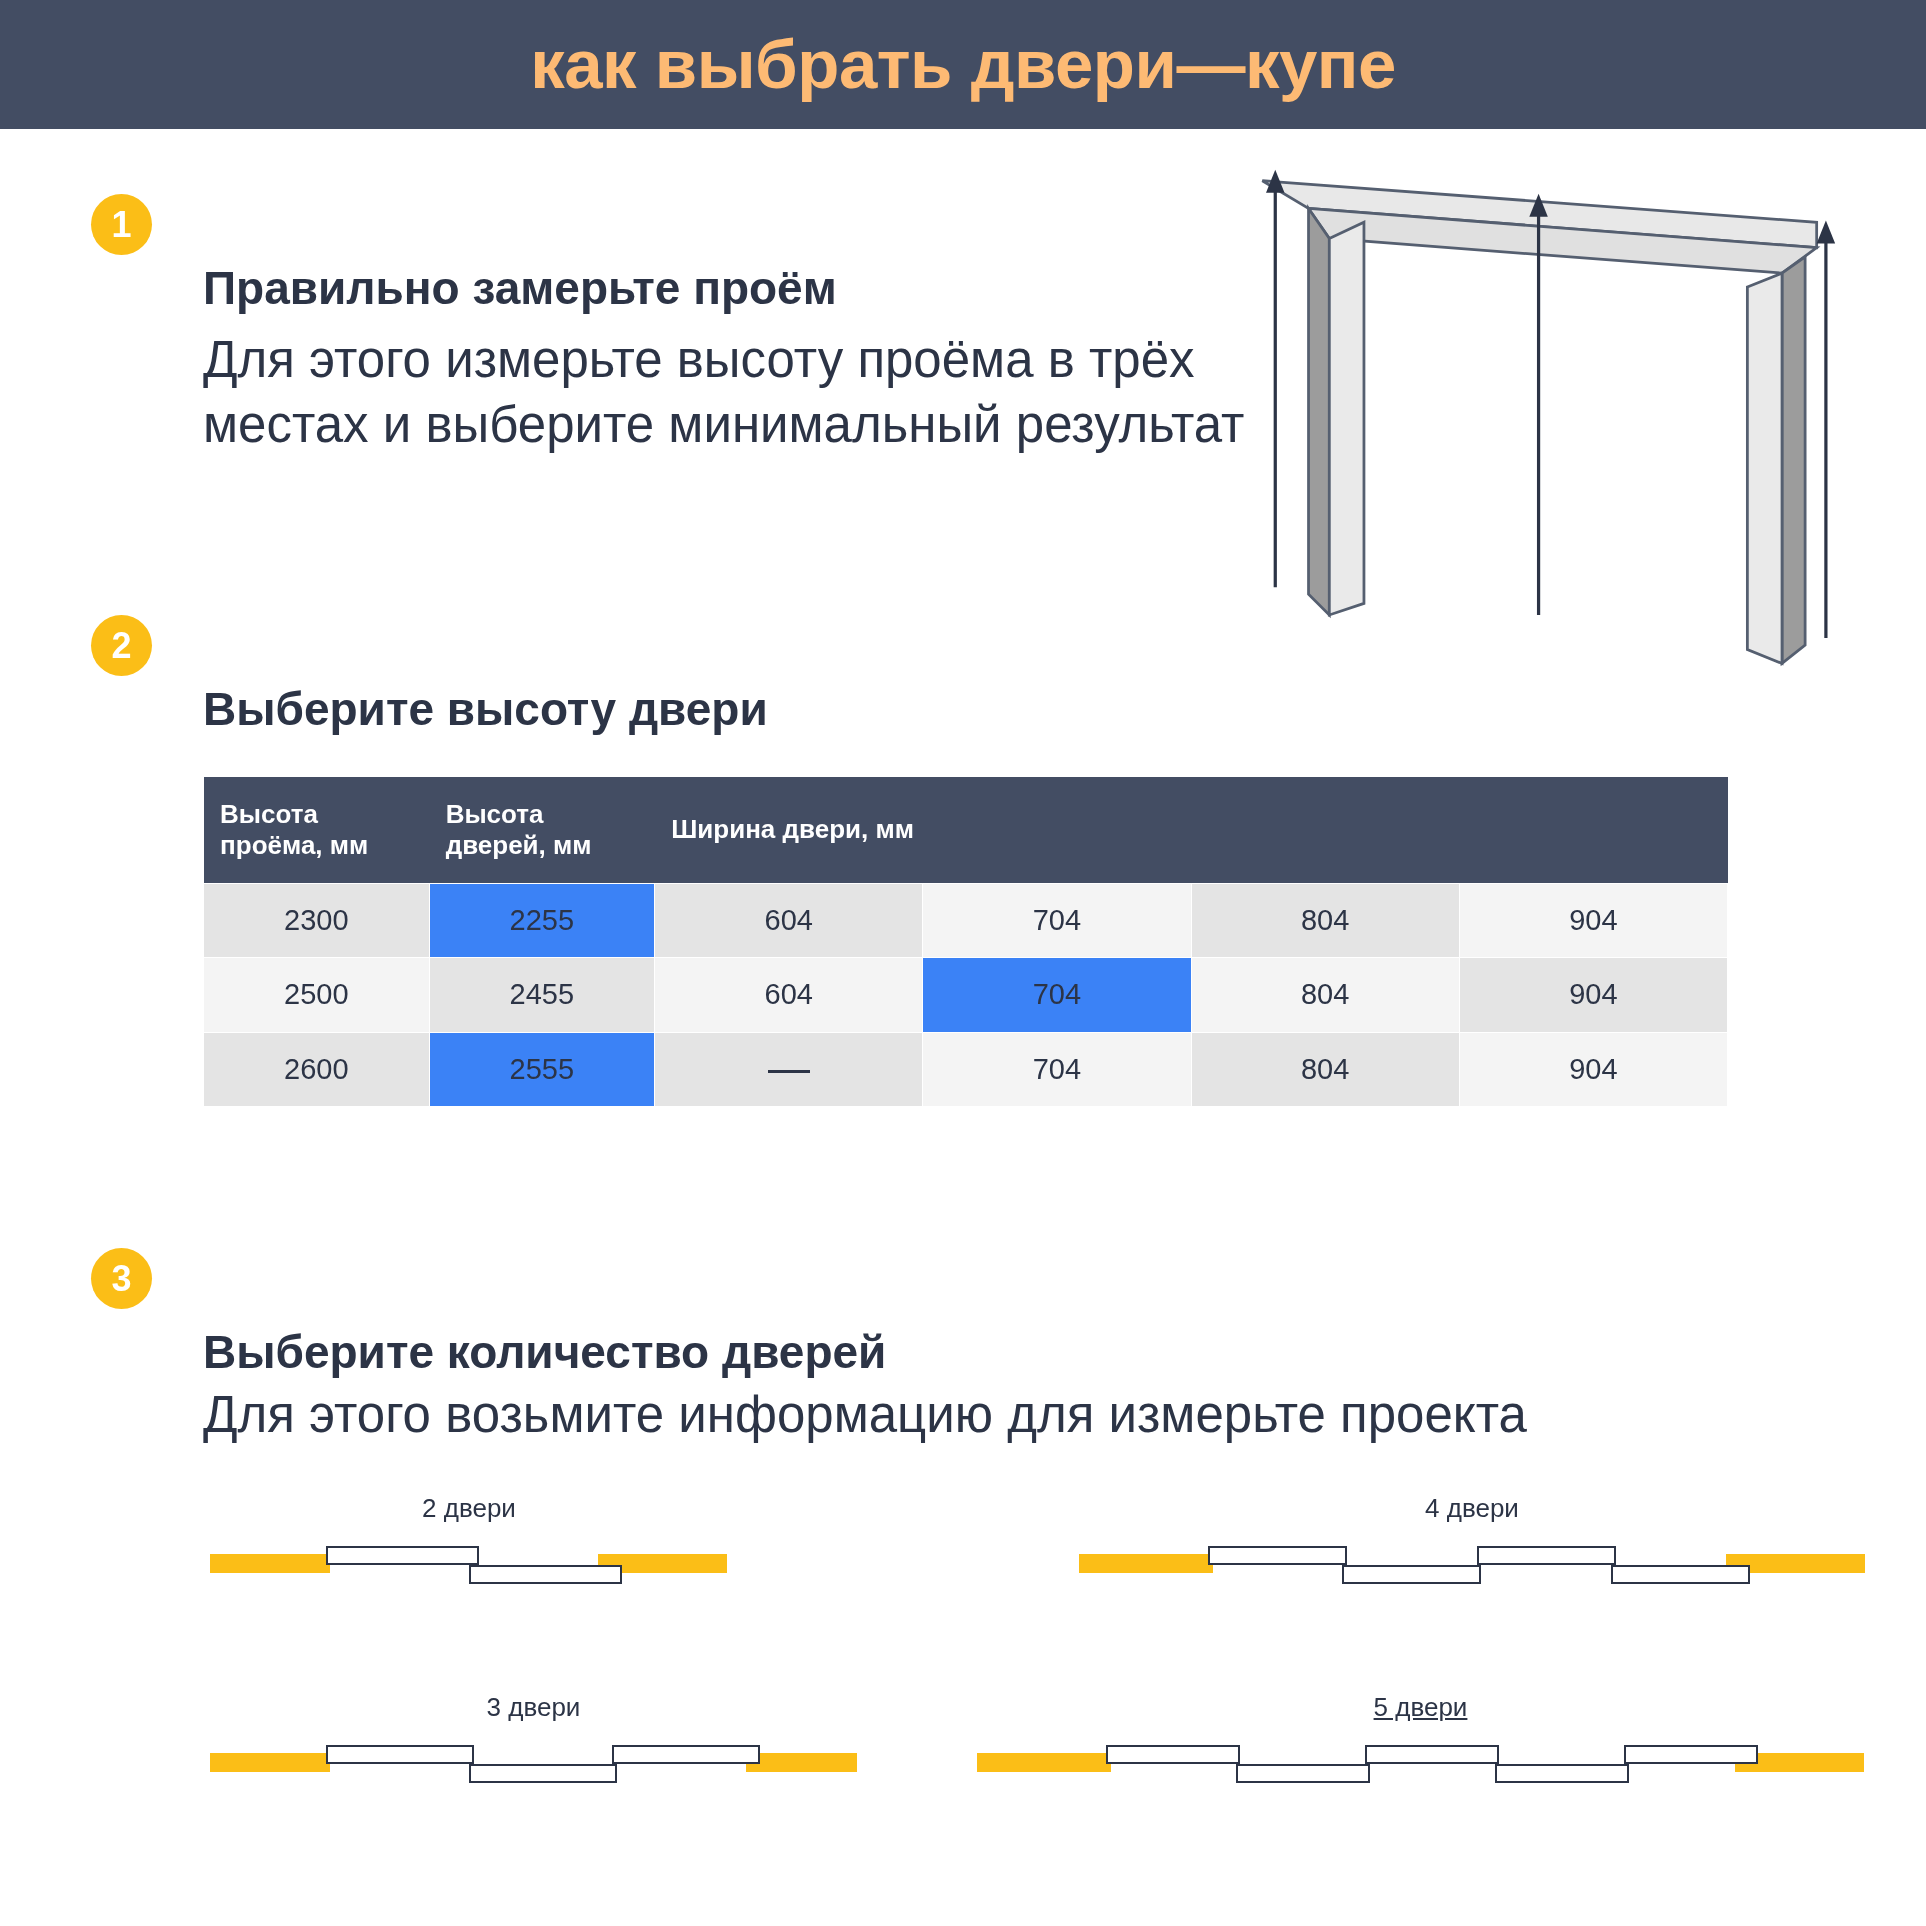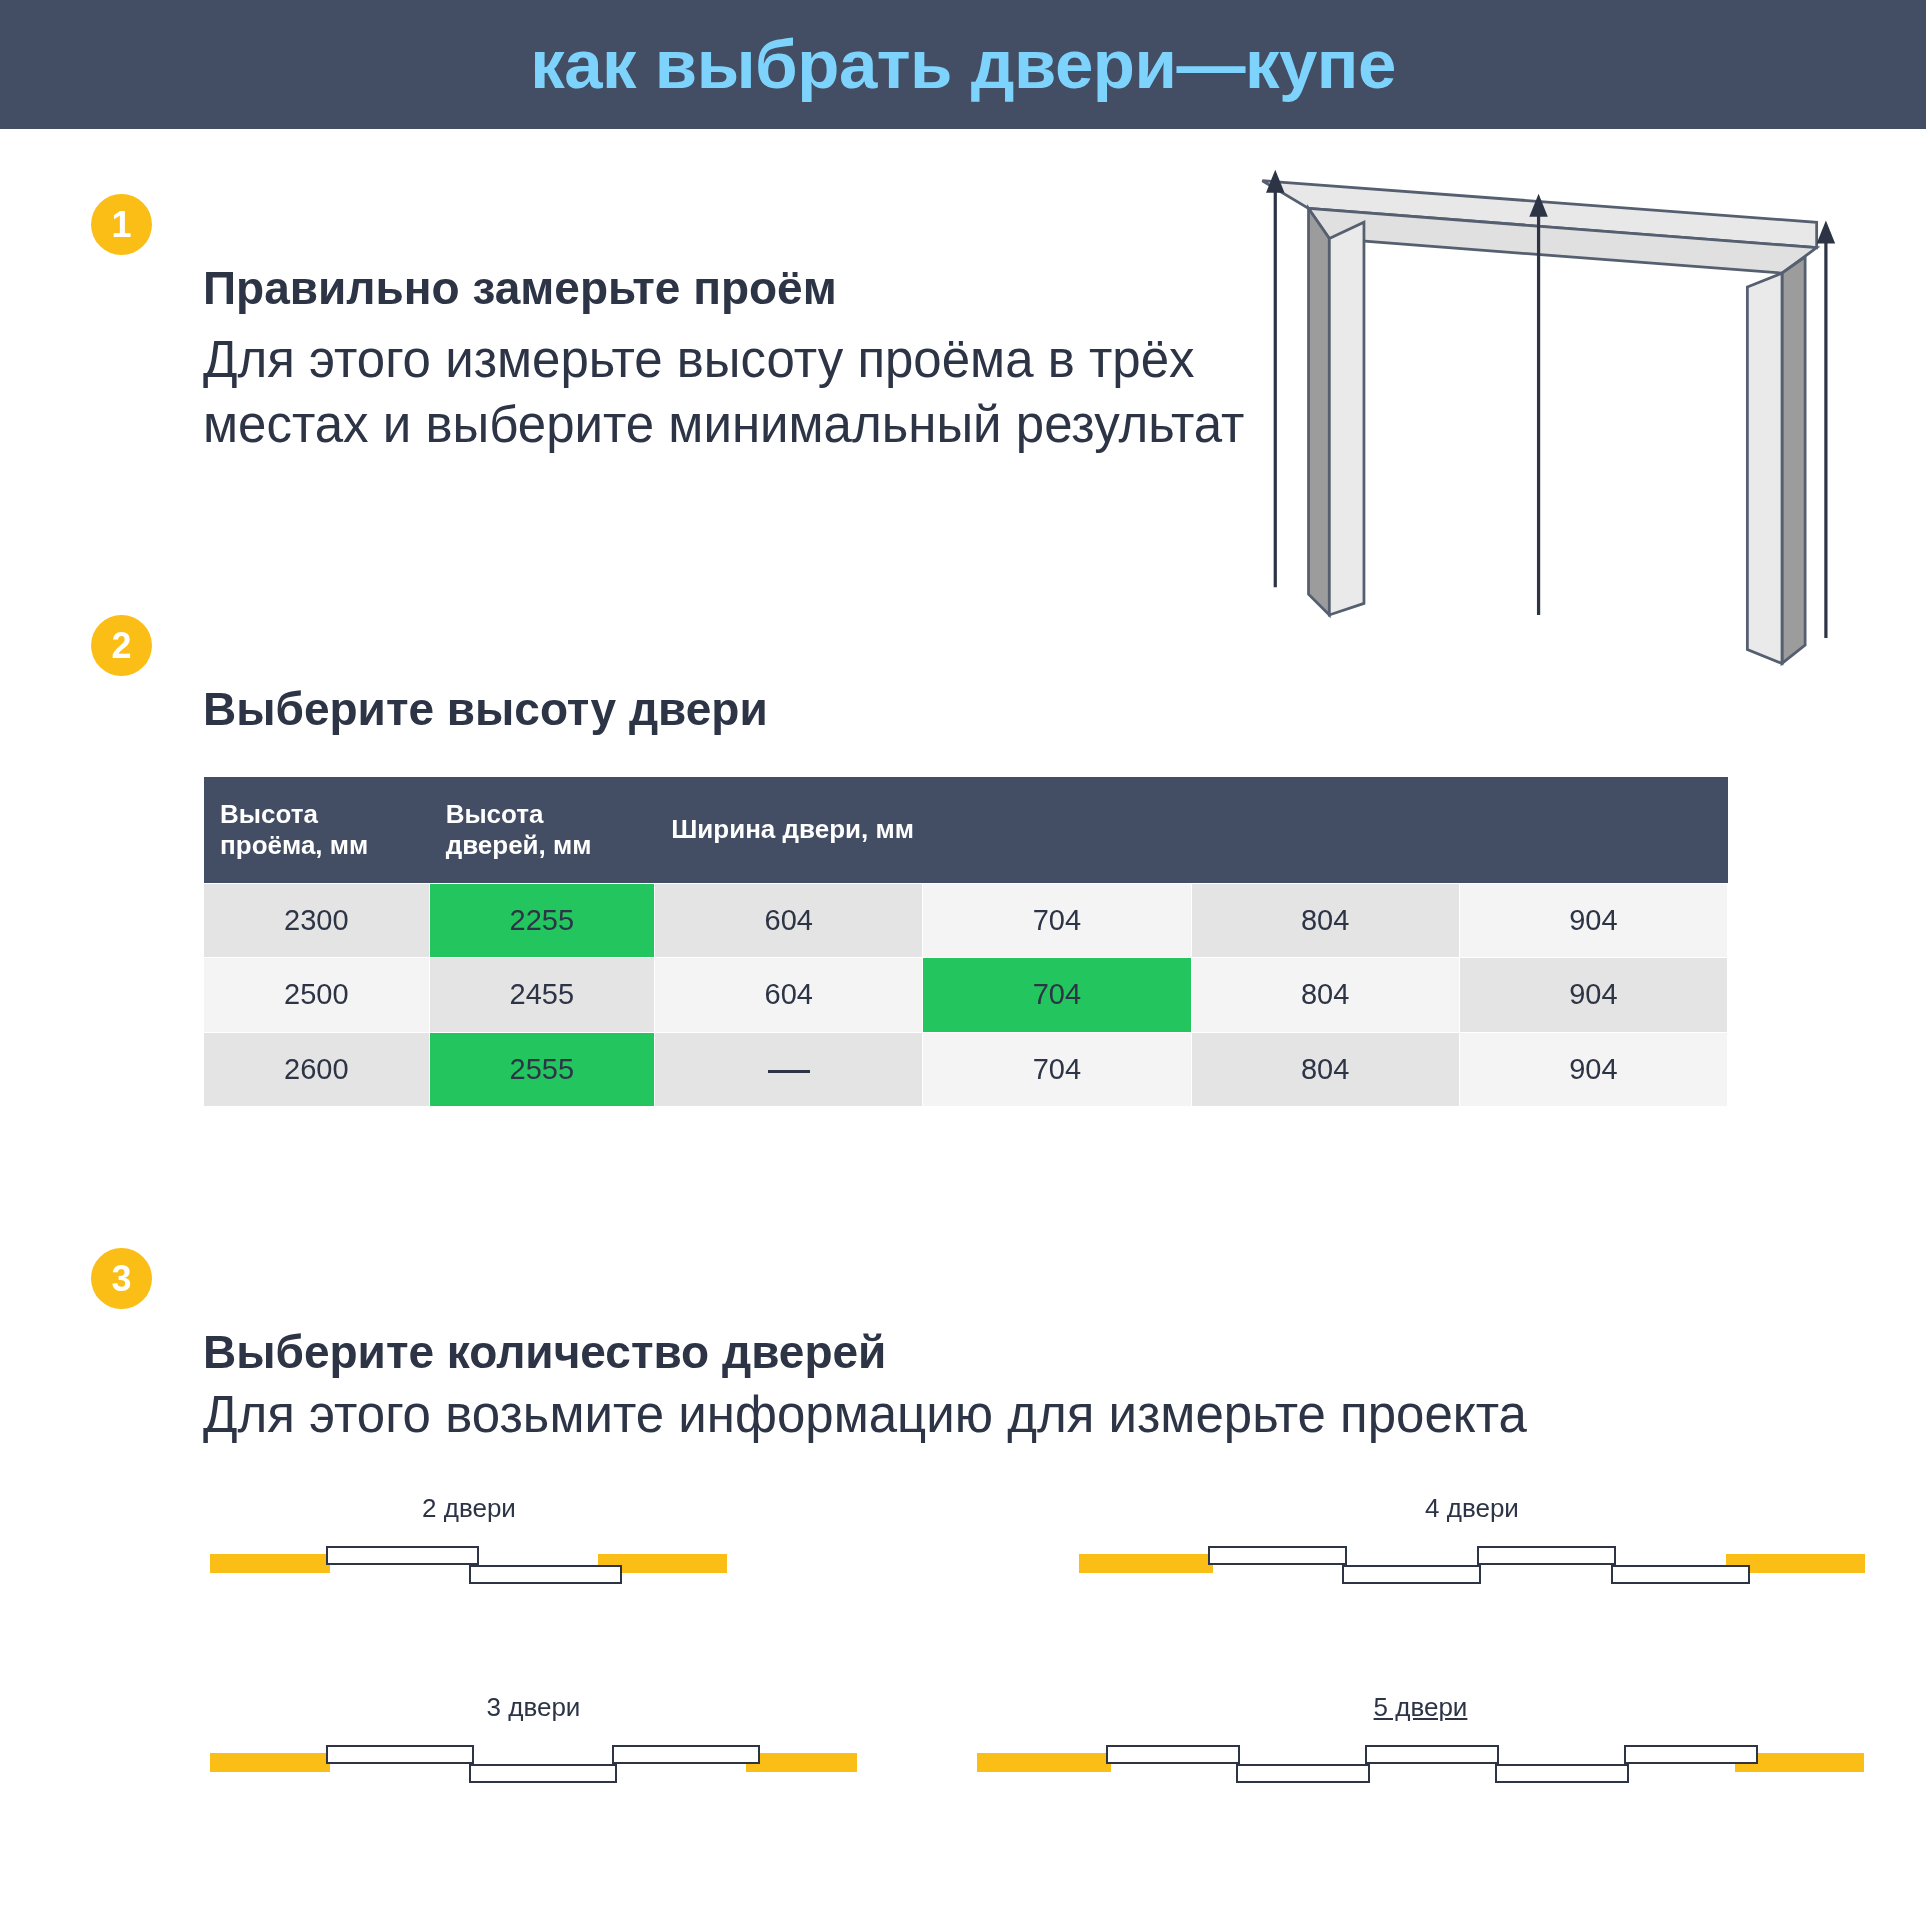--- a/index.html
+++ b/index.html
@@ -20,21 +20,21 @@
   .header {
     width: 100%;
     height: 129px;
     background: #434d63;
     display: flex;
     align-items: center;
     justify-content: center;
     box-sizing: border-box;
   }
   .header-title {
-    color: #7dd3fc;
+    color: #fdba74;
     font-size: 69px;
     font-weight: bold;
     letter-spacing: -0.5px;
     line-height: 1;
     white-space: nowrap;
   }
 
   
   .step-badge {
     position: absolute;
@@ -120,21 +120,21 @@
   table.size-table tbody td {
     font-size: 29px;
     color: #2c3446;
     text-align: center;
     padding: 20.3px 4.6px;
     height: 69px;
     box-sizing: border-box;
     border: 1.4px solid #ffffff;
   }
   td.shade-a { background: #e4e4e4; margin-left: 32px; }
-  td.shade-b { background: #22c55e; }
+  td.shade-b { background: #3b82f6; }
   td.shade-c { background: #f4f4f4; }
   .dash-cell { display: inline-block; width: 42px; height: 2.8px; background: #2c3446; vertical-align: middle; }
 
   
   #step3-badge { left: 91px; top: 1248px; }
   #step3-text {
     position: absolute;
     left: 203px;
     top: 1327px;
     width: 1618px;

